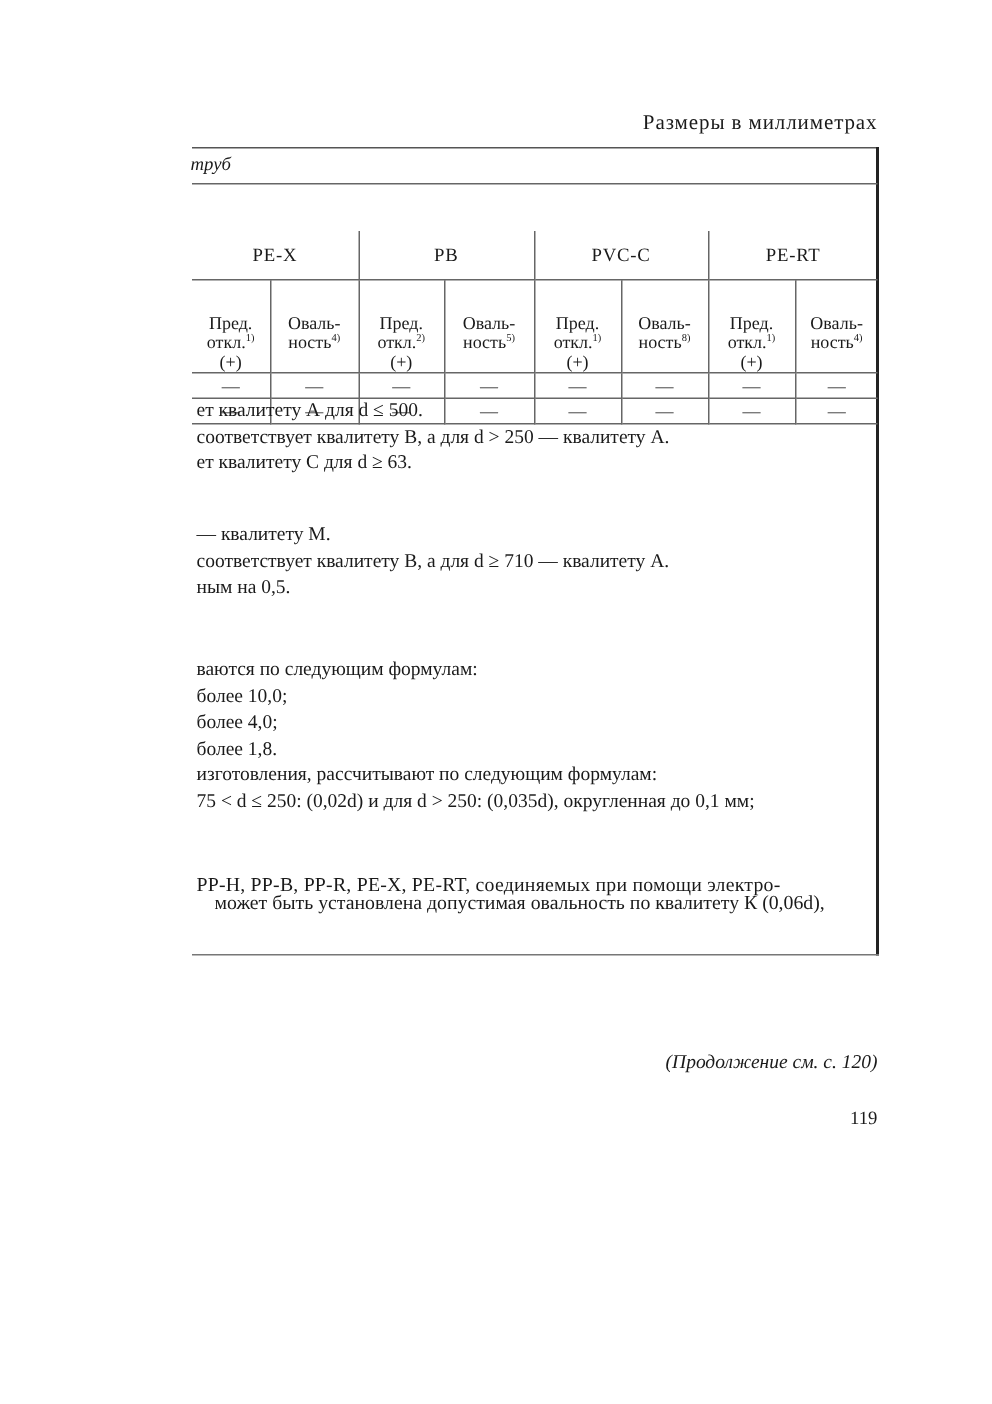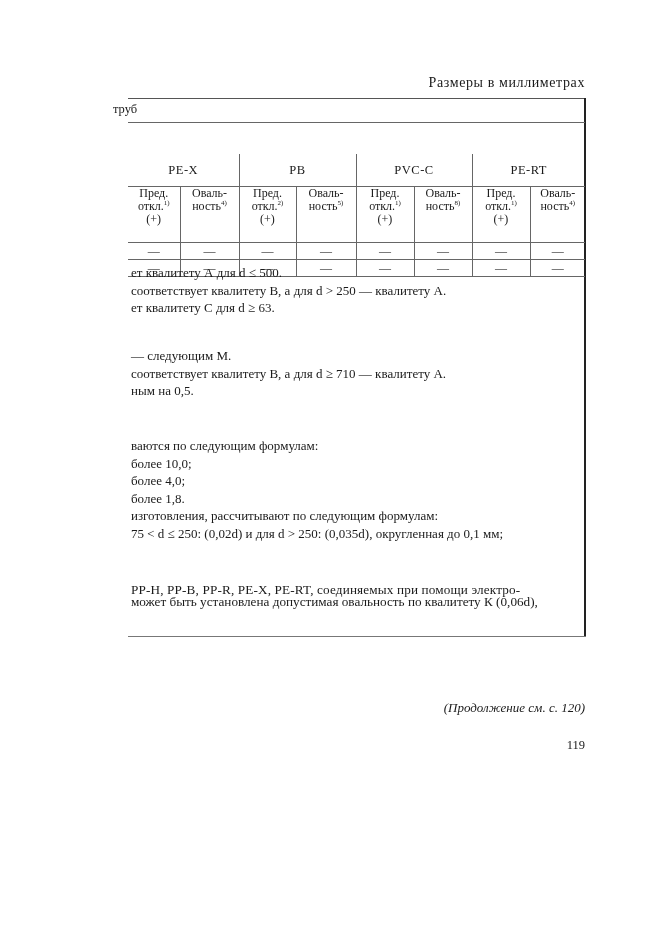--- a/index.html
+++ b/index.html
@@ -3,25 +3,25 @@
 <meta charset="utf-8">
 <style>
   html, body { margin: 0; padding: 0; background: #ffffff; }
   body { width: 661px; height: 936px; position: relative; overflow: hidden;
          font-family: "Liberation Serif", "DejaVu Serif", serif; color: #1a1a1a; }
   .abs { position: absolute; }
   .units { right: 76px; top: 75px; font-size: 14px; letter-spacing: 0.6px; white-space: nowrap; }
   .hline { background: #555; height: 1px; }
   .vthick { background: #222; width: 2px; }
 
-  .tbl-caption { left: 113px; top: 102px; font-size: 12.5px; }
+  .tbl-caption { left: 127px; top: 102px; font-size: 12.5px; font-style: italic; }
   table.grid { position: absolute; left: 128px; top: 122px; border-collapse: collapse; table-layout: fixed; margin-top: 32px; }
   table.grid td { border: 1px solid #666; text-align: center; vertical-align: top; padding: 0; font-size: 12px; line-height: 13px; }
   table.grid tr.group td { height: 32px; vertical-align: middle; font-size: 12.5px; letter-spacing: 0.5px; }
-  table.grid tr.sub td { height: 56px; padding-top: 0; box-sizing: border-box; text-align: center; }
+  table.grid tr.sub td { height: 56px; padding-top: 22px; box-sizing: border-box; text-align: center; }
   table.grid tr.data td { height: 16px; vertical-align: middle; color: #333; }
   table.grid tr:first-child td { border-top: none; }
   table.grid td:first-child { border-left: none; }
   table.grid td:last-child { border-right: none; }
   sup { font-size: 7px; vertical-align: 5px; line-height: 0; }
   .line-block { left: 131px; font-size: 13px; line-height: 17.5px; white-space: nowrap; }
   .line-block div { height: 17.5px; }
   .para { left: 131px; font-size: 13.2px; white-space: nowrap; }
   .cont { right: 76px; top: 700px; font-size: 13px; font-style: italic; white-space: nowrap; }
   .pagenum { right: 76px; top: 738px; font-size: 12.5px; }
@@ -117,31 +117,31 @@
 </tbody>
   </table>
 
 <div class="abs line-block" style="top:264px;">
   <div>ет квалитету А для d ≤ 500.</div>
   <div>соответствует квалитету В, а для d &gt; 250 — квалитету А.</div>
   <div>ет квалитету С для d ≥ 63.</div>
 </div>
 
 <div class="abs line-block" style="top:347px;">
-  <div>— следующим М.</div>
+  <div>— квалитету М.</div>
   <div>соответствует квалитету В, а для d ≥ 710 — квалитету А.</div>
   <div>ным на 0,5.</div>
 </div>
 
 <div class="abs line-block" style="top:437px;">
   <div>ваются по следующим формулам:</div>
   <div>более 10,0;</div>
   <div>более 4,0;</div>
   <div>более 1,8.</div>
   <div>изготовления, рассчитывают по следующим формулам:</div>
   <div>75 &lt; d ≤  250: (0,02d) и для d &gt; 250: (0,035d), округленная до 0,1 мм;</div>
 </div>
 
 <div class="abs para" style="top:564px; letter-spacing:0.15px;margin-top:18px;">PP-H, PP-B, PP-R, PE-X, PE-RT, соединяемых при помощи электро-</div>
-<div class="abs para" style="top:594px;">может быть установлена допустимая овальность по квалитету К (0,06d),</div>
+<div class="abs para" style="top:594px;margin-left:12px;">может быть установлена допустимая овальность по квалитету К (0,06d),</div>
 
 <div class="abs cont">(Продолжение см. с. 120)</div>
 <div class="abs pagenum">119</div>
 
 </body></html>

